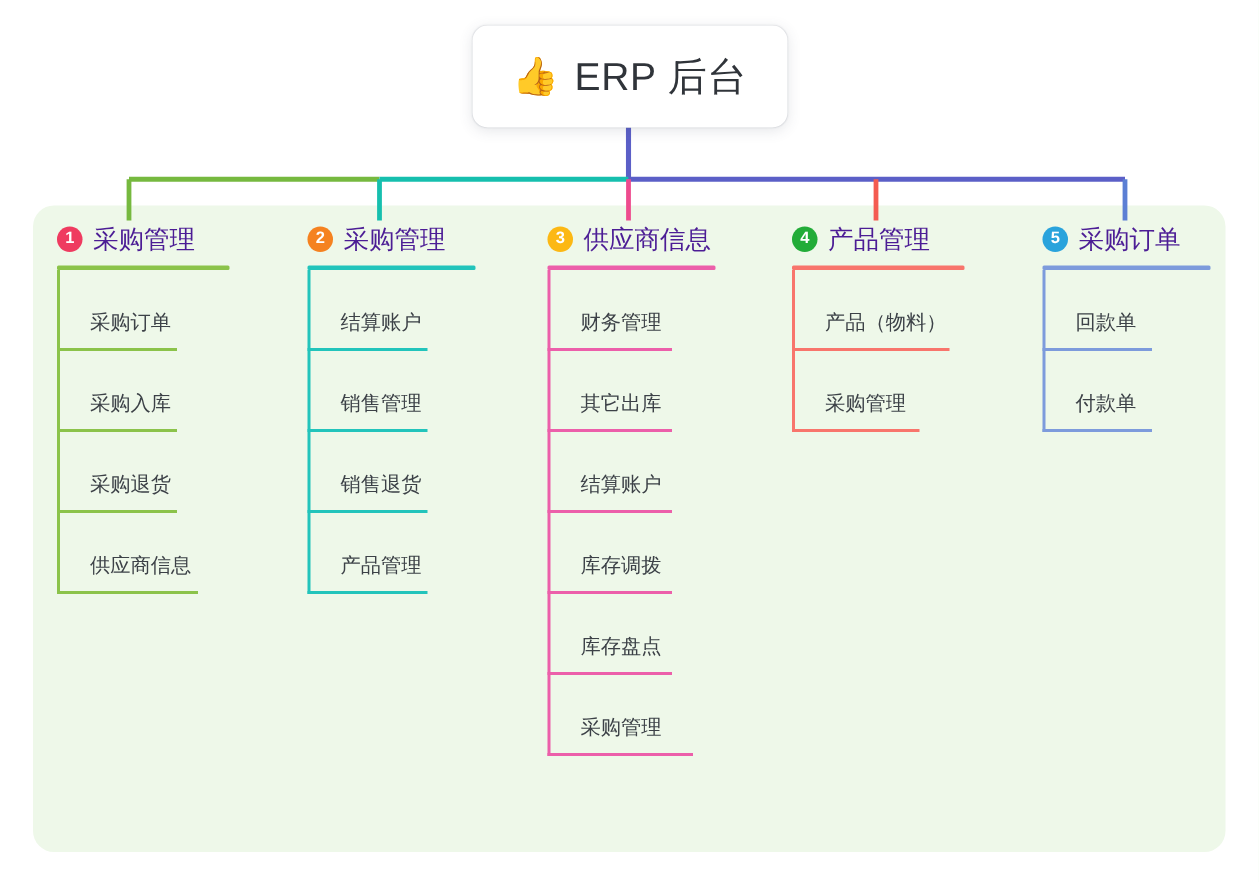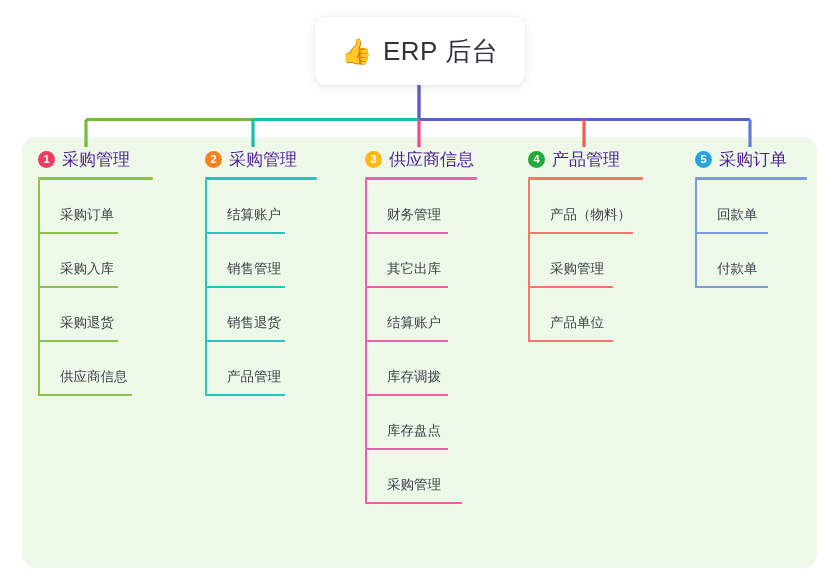--- a/index.html
+++ b/index.html
@@ -223,25 +223,20 @@
           <div class="leaf">
             <div class="leaf-stem" style="background: rgb(248, 117, 108);"></div>
             <div class="leaf-label">产品（物料）</div>
             <div class="leaf-rule" style="width: 105px; background: rgb(248, 117, 108);"></div>
           </div>
           <div class="leaf">
             <div class="leaf-stem" style="background: rgb(248, 117, 108);"></div>
             <div class="leaf-label">采购管理</div>
             <div class="leaf-rule" style="width: 85px; background: rgb(248, 117, 108);"></div>
           </div>
-          <div class="leaf">
-            <div class="leaf-stem" style="background: rgb(248, 117, 108);"></div>
-            <div class="leaf-label">产品单位</div>
-            <div class="leaf-rule" style="width: 85px; background: rgb(248, 117, 108);"></div>
-          </div>
         </div>
       </div>
       <div class="col" style="left: 695px; top: 147px;">
         <div class="col-head">
           <span class="badge" style="background: rgb(41, 163, 220);">5</span>
           <span class="col-title">采购订单</span>
         </div>
         <div class="head-rule" style="width: 112px; background: rgb(125, 155, 220);"></div>
         <div>
           <div class="leaf">

